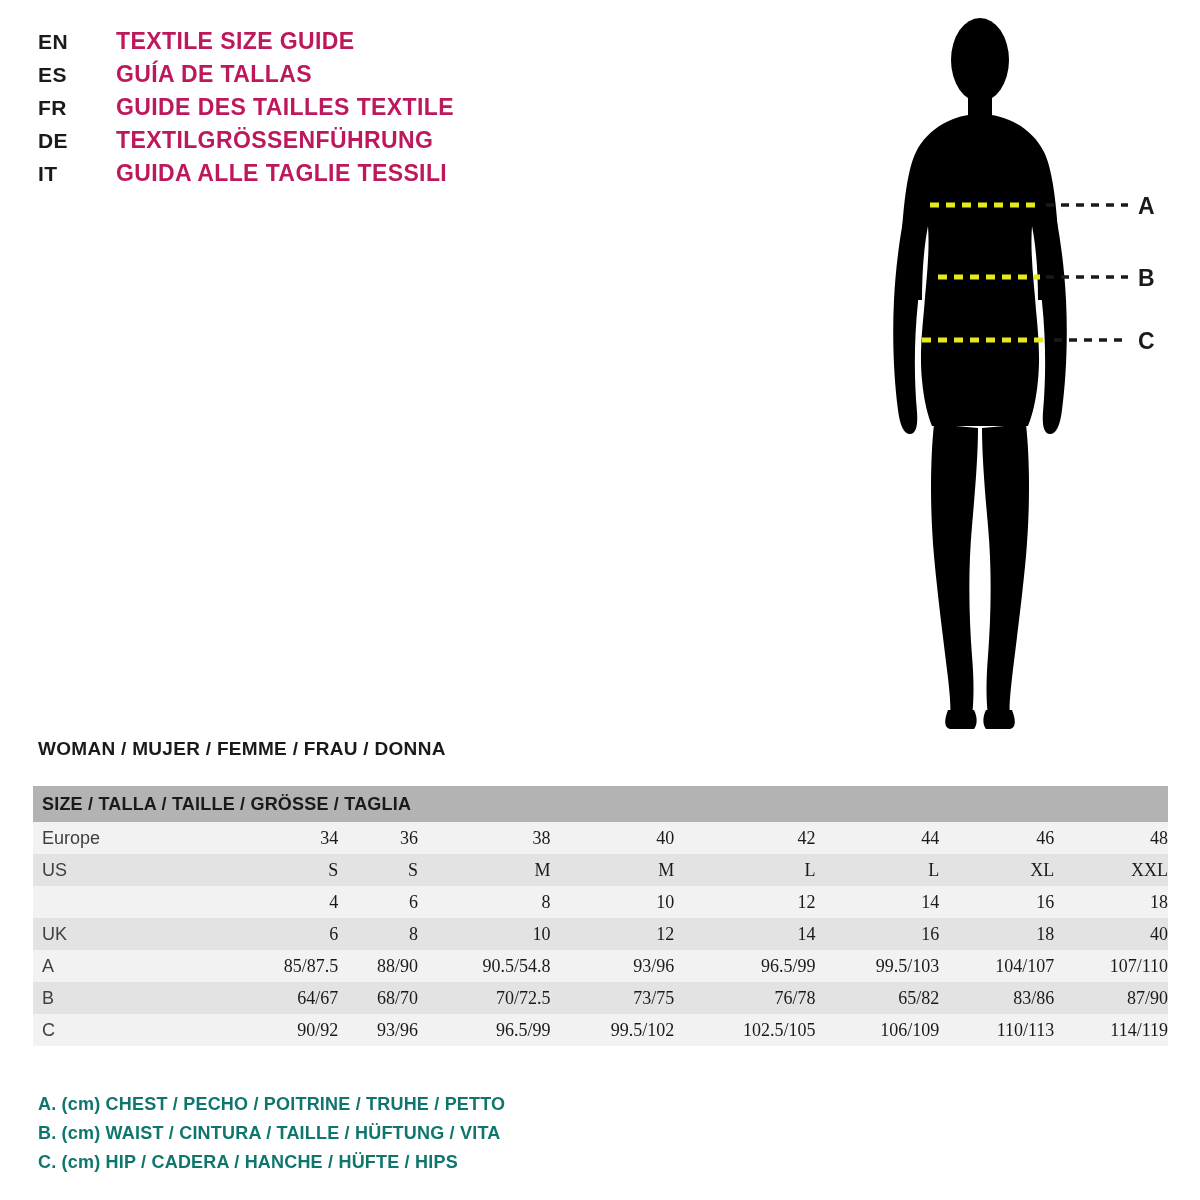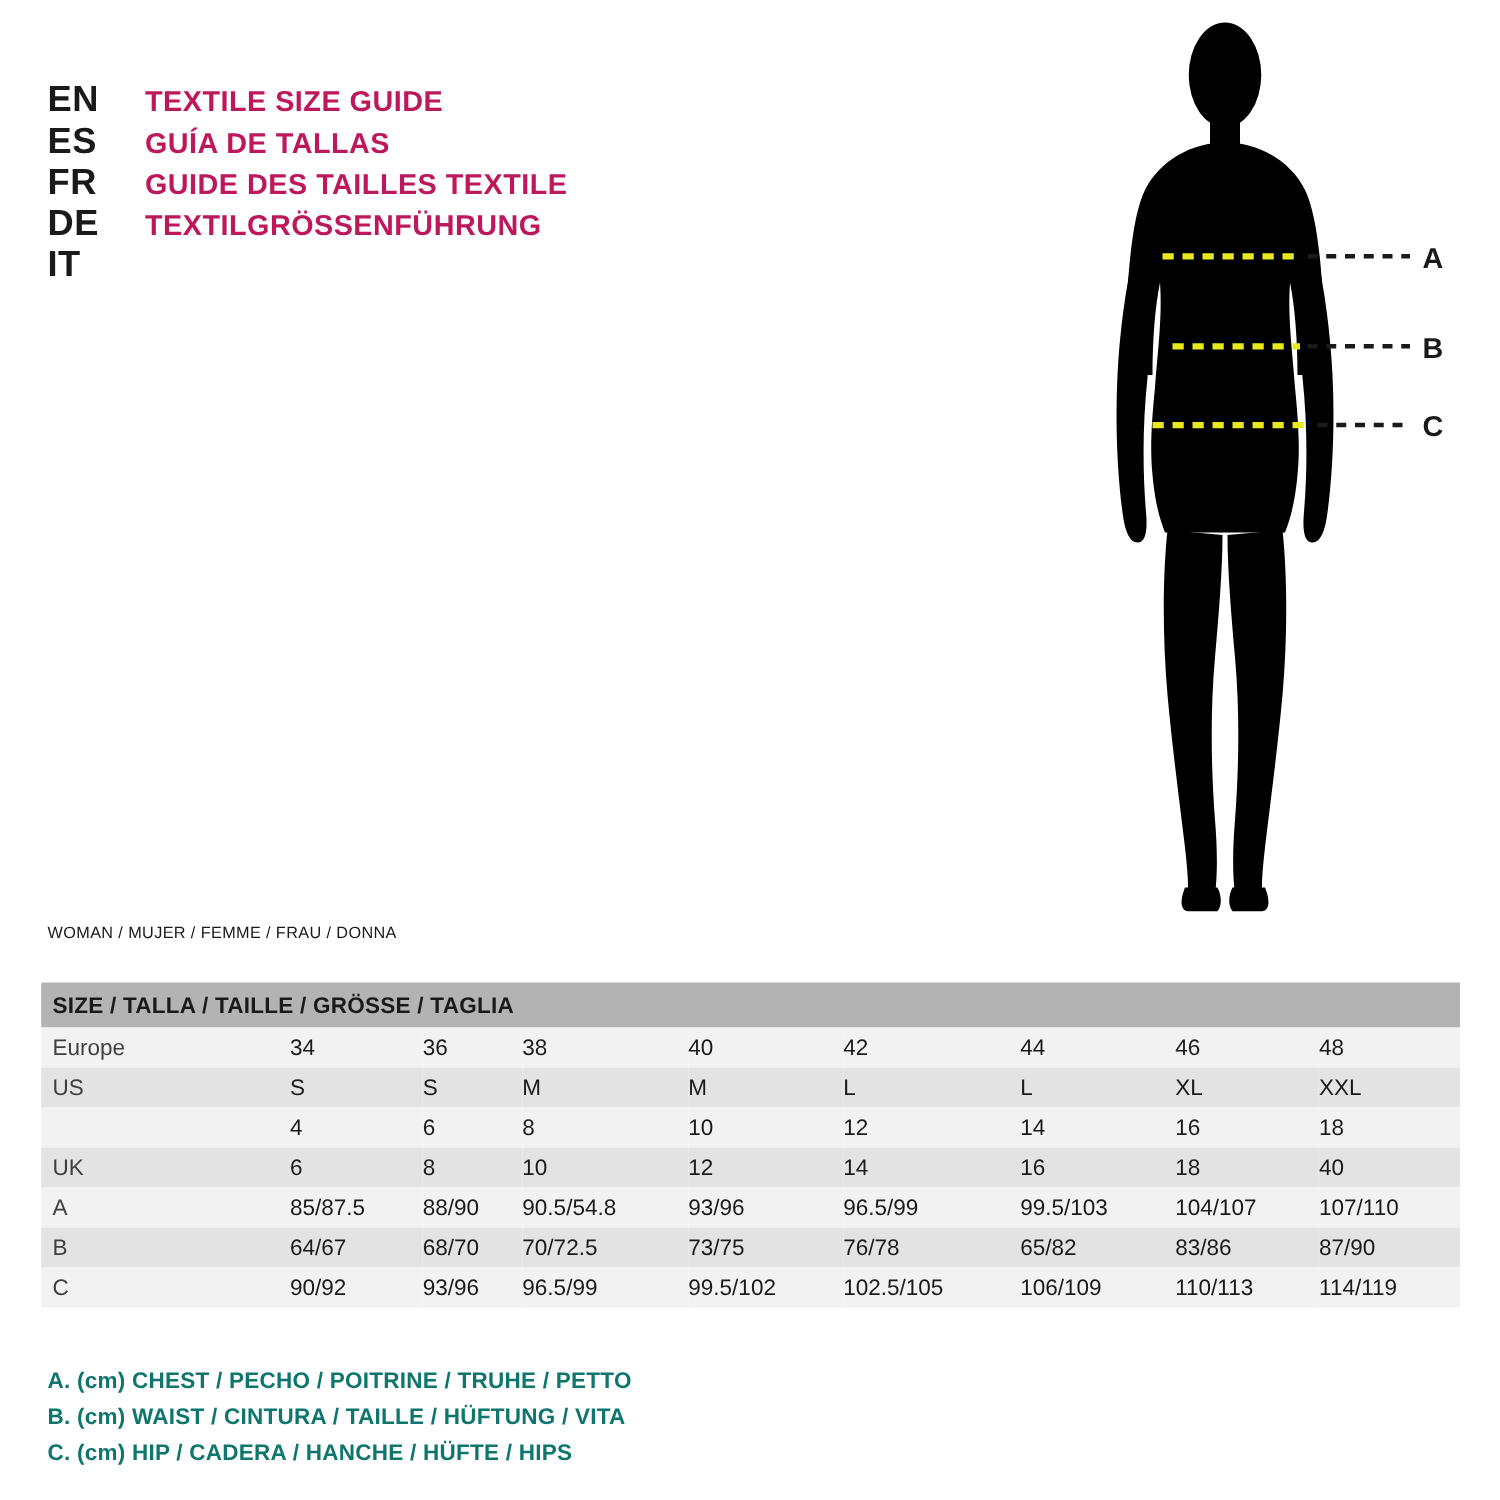--- a/index.html
+++ b/index.html
@@ -23,25 +23,24 @@
     top: 28px;
     width: 620px;
   }
   .title-row {
     display: flex;
     align-items: baseline;
     height: 33px;
   }
   .title-lang {
     width: 78px;
-    font-size: 29px;
+    font-size: 21px;
     font-weight: bold;
     letter-spacing: 0.4px;
     color: #1a1a1a;
-    margin-top: 36px;
   }
   .title-text {
     font-size: 23px;
     font-weight: bold;
     letter-spacing: 0.4px;
     color: #be185d;
     white-space: nowrap;
   }
 
   
@@ -59,22 +58,22 @@
     font-size: 23px;
     font-weight: bold;
     color: #1a1a1a;
   }
 
   
   #woman-label {
     position: absolute;
     left: 38px;
     top: 738px;
-    font-size: 13px;
-    font-weight: normal;
+    font-size: 19px;
+    font-weight: bold;
     letter-spacing: 0.3px;
     color: #1a1a1a;
   }
 
   
   #size-table {
     position: absolute;
     left: 33px;
     top: 786px;
     width: 1135px;
@@ -102,23 +101,24 @@
   #size-table tr.row-dark  { background: #e3e3e3; }
 
   #size-table td.rowlabel {
     text-align: left;
     padding-left: 9px;
     font-size: 18px;
     color: #404040;
     width: 190px;
   }
   #size-table td.val {
-    text-align: left;
-    font-size: 18px;
-    color: #1a1a1a;
+    text-align: right;
+    font-size: 18px;
+    color: #1a1a1a;
+    font-family: Liberation Serif, serif;
   }
 
   
   #footnotes {
     position: absolute;
     left: 38px;
     top: 1090px;
     width: 900px;
   }
   .footnote {
@@ -146,20 +146,21 @@
   <div class="title-row">
     <span class="title-lang">FR</span>
     <span class="title-text">GUIDE DES TAILLES TEXTILE</span>
   </div>
   <div class="title-row">
     <span class="title-lang">DE</span>
     <span class="title-text">TEXTILGRÖSSENFÜHRUNG</span>
   </div>
   <div class="title-row">
     <span class="title-lang">IT</span>
+    <span class="title-text">GUIDA ALLE TAGLIE TESSILI</span>
   </div>
 </div>
 
 <div id="figure-area">
   <svg id="figure-svg" width="340" height="730" viewBox="0 0 340 730">
 
     <g fill="#000000">
 
       <ellipse cx="130" cy="50" rx="29" ry="42"></ellipse>
 

